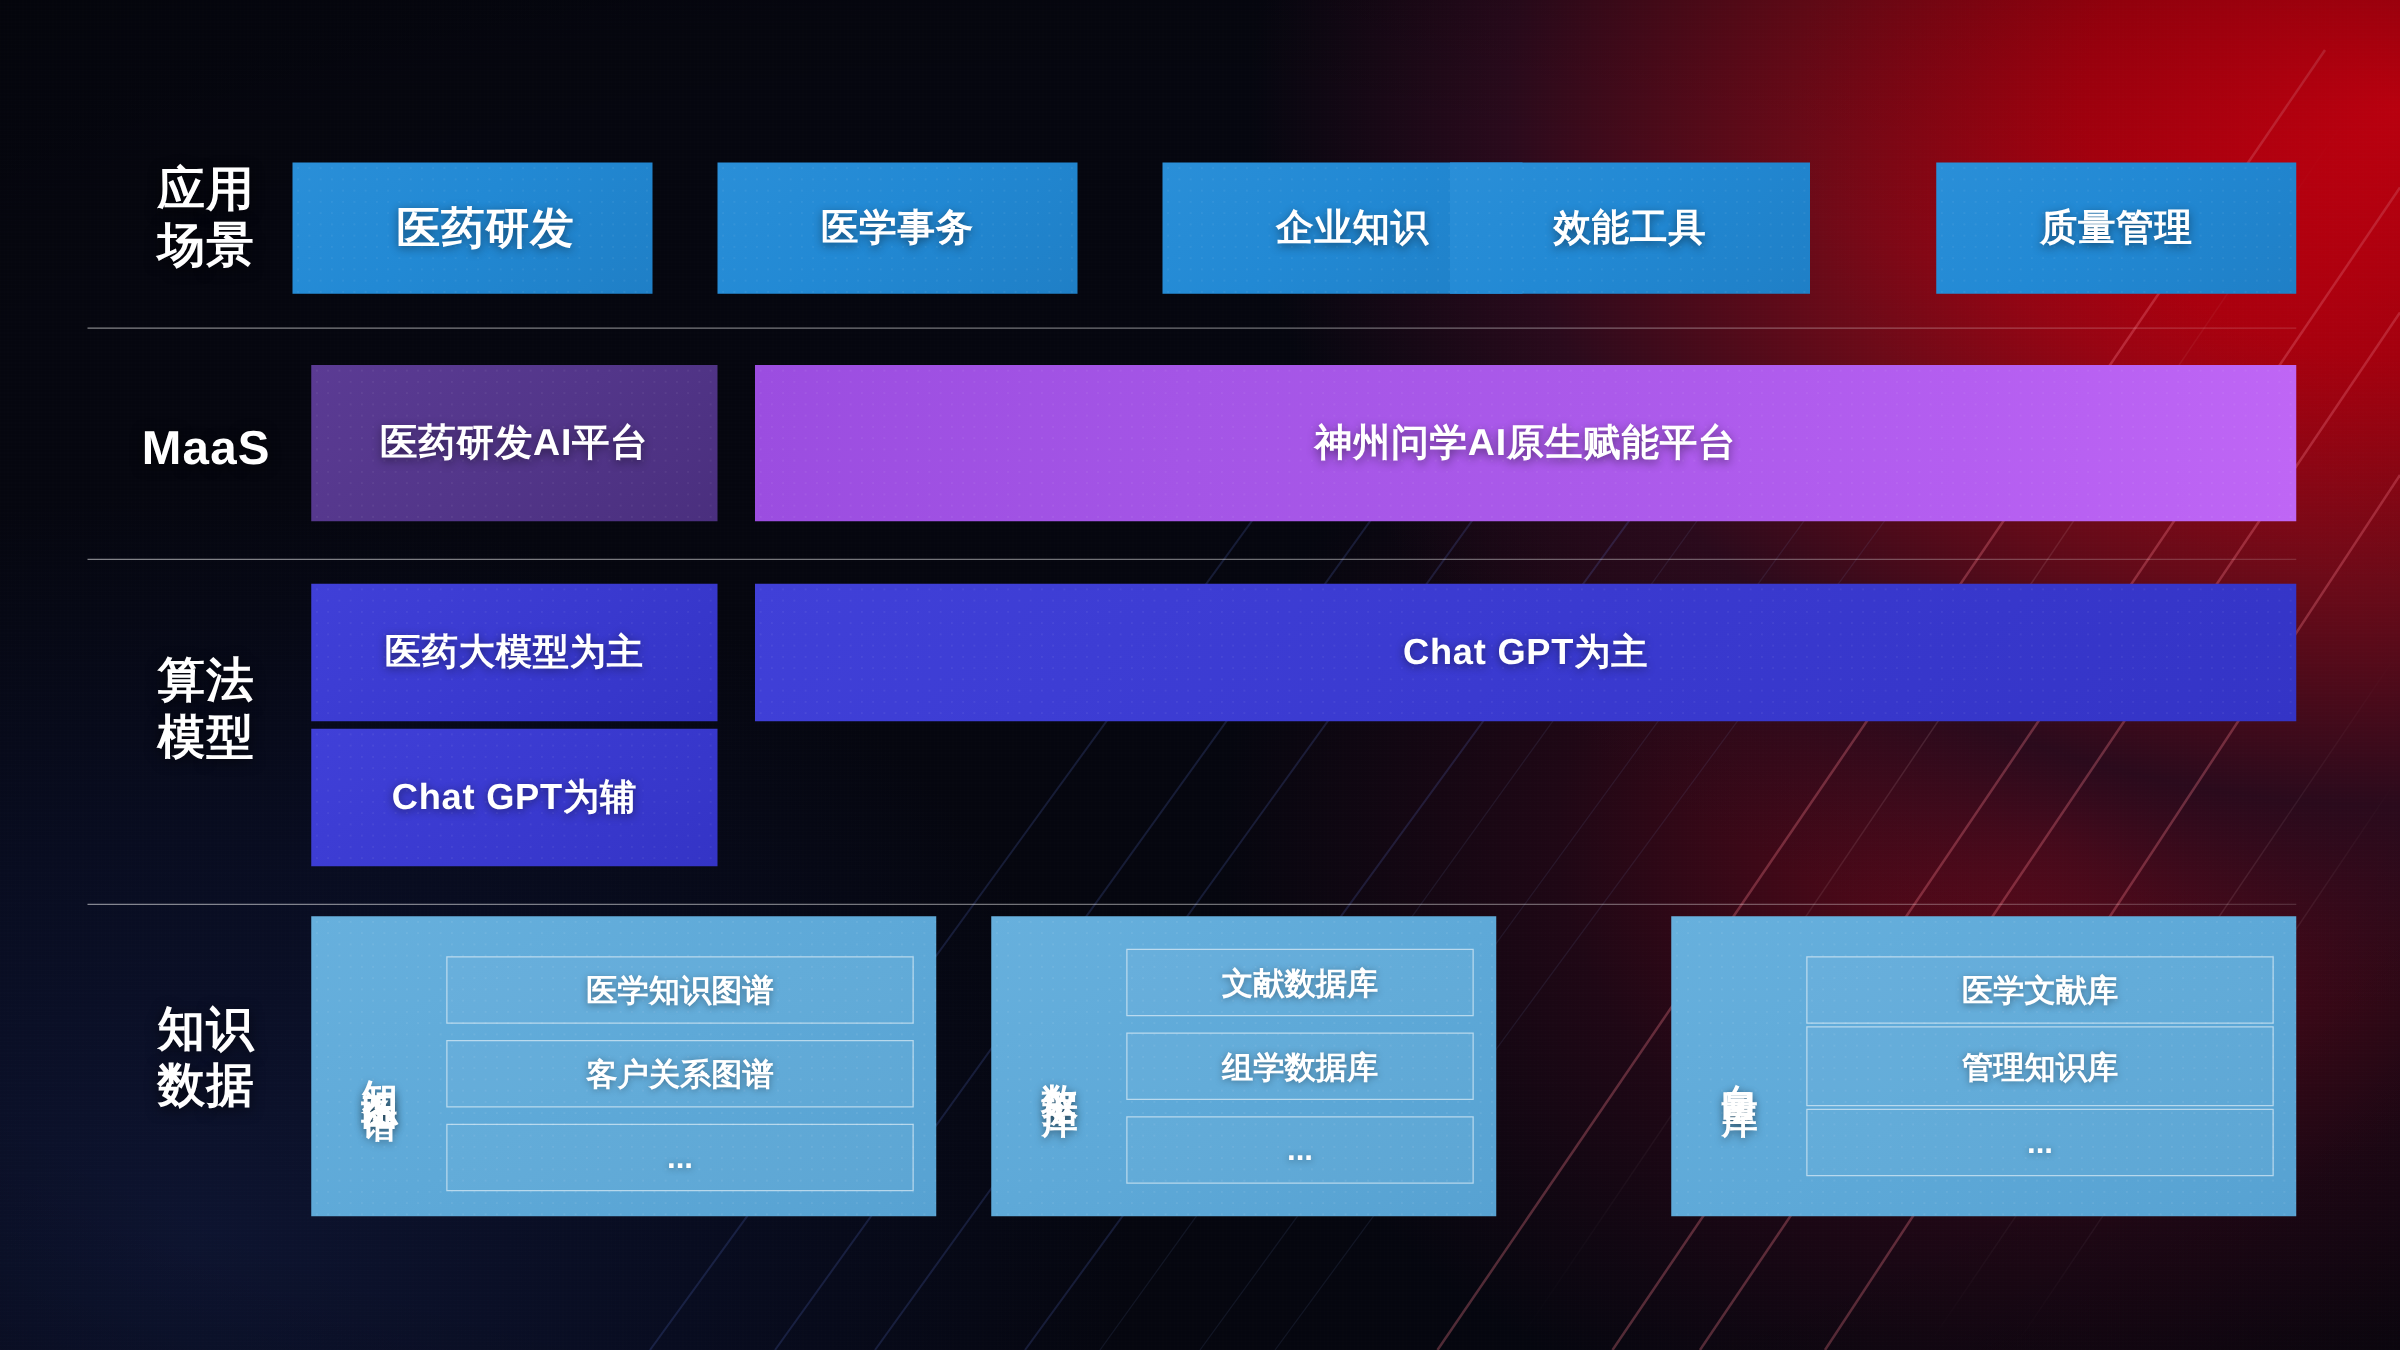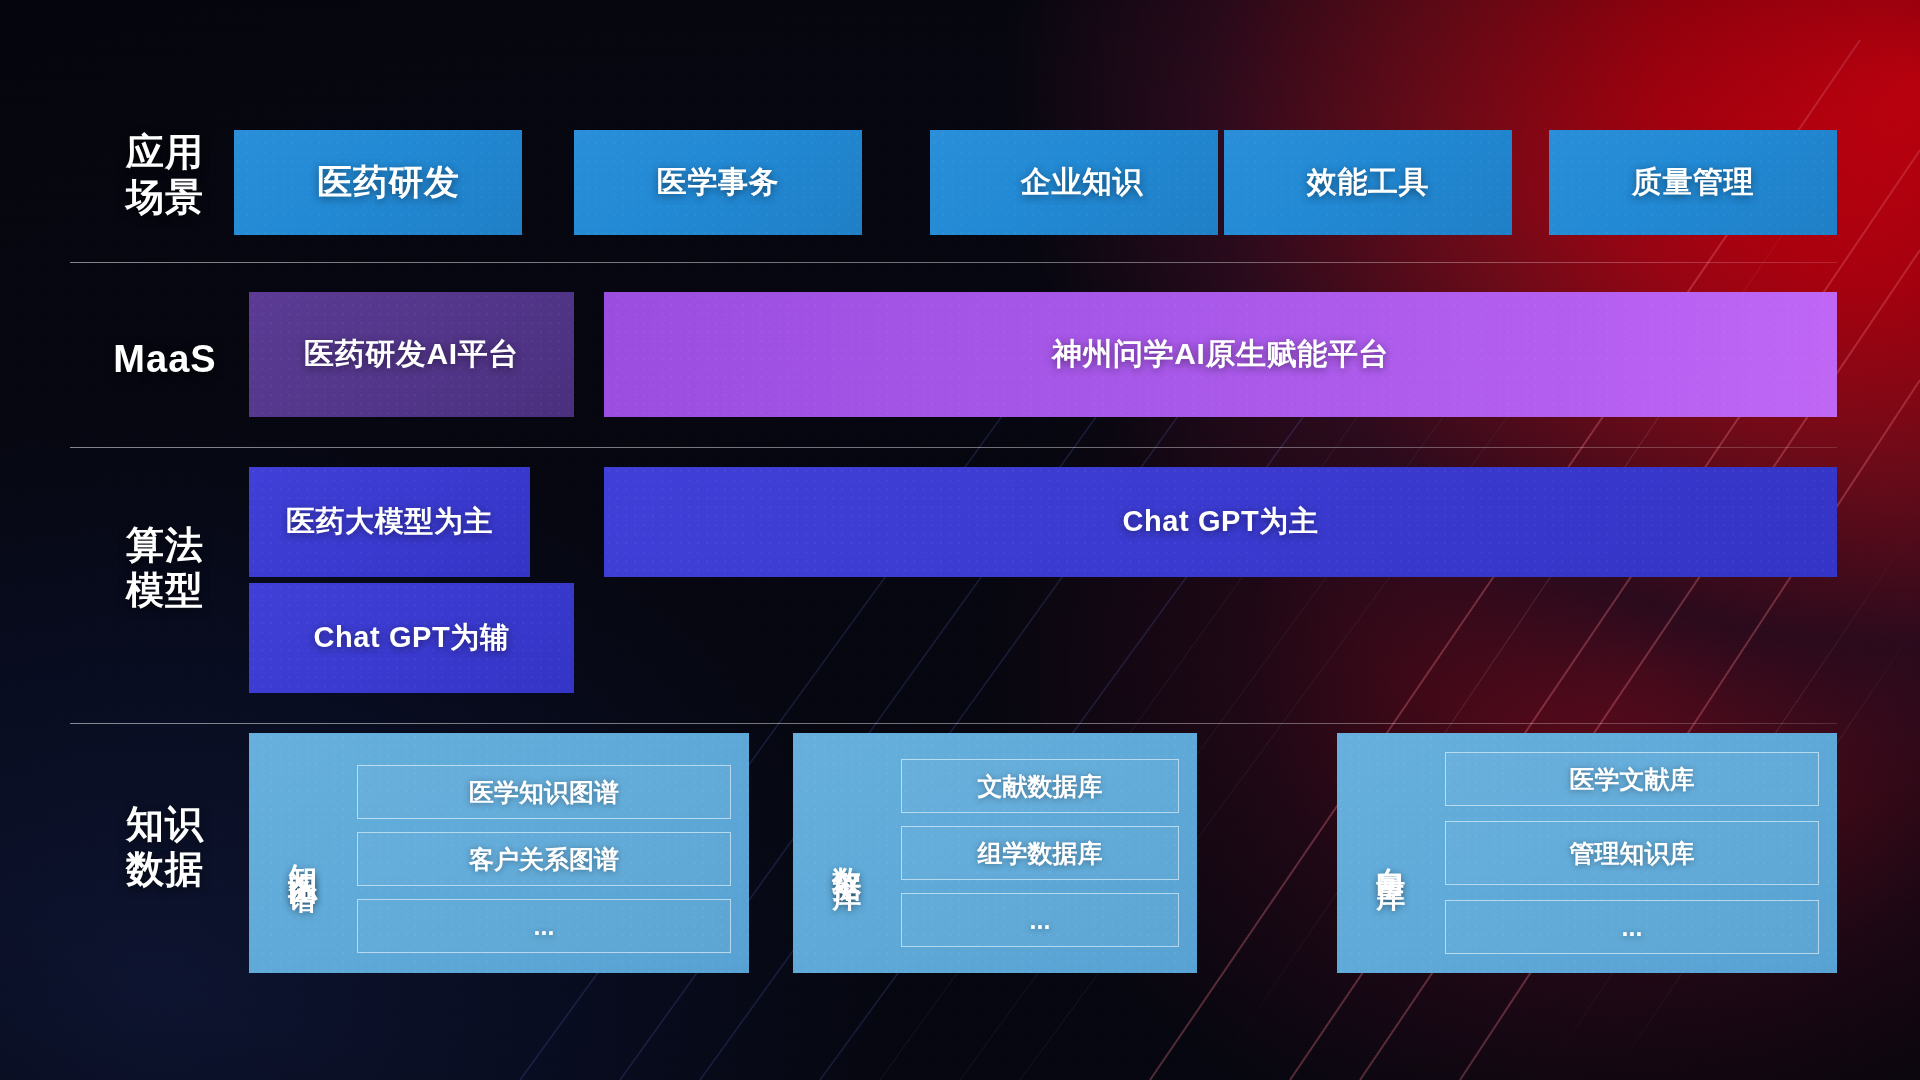--- a/index.html
+++ b/index.html
@@ -164,21 +164,21 @@
 
   <div class="blk scene" style="left:234px; top:130px; width:288px; height:105px; font-size:35px;padding-left:21px;">
     <span>医药研发</span>
   </div>
   <div class="blk scene" style="left:574px; top:130px; width:288px; height:105px; font-size:30px;">
     <span>医学事务</span>
   </div>
   <div class="blk scene" style="left:930px; top:130px; width:288px; height:105px; font-size:30px;padding-left:16px;">
     <span>企业知识</span>
   </div>
-  <div class="blk scene" style="left:1224px; top:130px; width:288px; height:105px; font-size:30px;">
+  <div class="blk scene" style="left:1160px; top:130px; width:288px; height:105px; font-size:30px;">
     <span>效能工具</span>
   </div>
   <div class="blk scene" style="left:1549px; top:130px; width:288px; height:105px; font-size:30px;">
     <span>质量管理</span>
   </div>
 
   <div class="divider" style="left:70px; top:262px; width:1767px;"></div>
 
   <div class="row-label" style="left:85px; top:337px; width:160px; font-size:38px;">MaaS</div>
 
@@ -187,21 +187,21 @@
   </div>
   <div class="blk maas-bright" style="left:604px; top:292px; width:1233px; height:125px; font-size:30px;">
     <span>神州问学AI原生赋能平台</span>
   </div>
 
   <div class="divider" style="left:70px; top:447px; width:1767px;"></div>
 
   <div class="row-label" style="left:95px; top:523px; width:140px; font-size:38px;">算法
 模型</div>
 
-  <div class="blk algo" style="left:249px; top:467px; width:281px; height:110px; font-size:29px;">
+  <div class="blk algo" style="left:249px; top:467px; width:325px; height:110px; font-size:29px;">
     <span>医药大模型为主</span>
   </div>
   <div class="blk algo" style="left:604px; top:467px; width:1233px; height:110px; font-size:29px;">
     <span>Chat GPT为主</span>
   </div>
   <div class="blk algo" style="left:249px; top:583px; width:325px; height:110px; font-size:29px;">
     <span>Chat GPT为辅</span>
   </div>
 
   <div class="divider" style="left:70px; top:723px; width:1767px;"></div>
@@ -234,21 +234,21 @@
         <span>组学数据库</span>
       </div>
       <div class="kitem" style="height:54px; font-size:25px;">
         <span>...</span>
       </div>
     </div>
   </div>
 
   <div class="kpanel" style="left:1337px; top:733px; width:500px; height:240px;">
     <div class="kpanel-title" style="width:108px; font-size:29px; writing-mode:vertical-rl; text-orientation:upright; letter-spacing:6px;">向量库</div>
-    <div class="kpanel-items" style="padding:14px 18px 14px 0; gap:15px;">
+    <div class="kpanel-items" style="padding:14px 18px 14px 0; gap:2px;">
       <div class="kitem" style="height:54px; font-size:25px;">
         <span>医学文献库</span>
       </div>
       <div class="kitem" style="height:64px; font-size:25px;">
         <span>管理知识库</span>
       </div>
       <div class="kitem" style="height:54px; font-size:25px;">
         <span>...</span>
       </div>
     </div>

